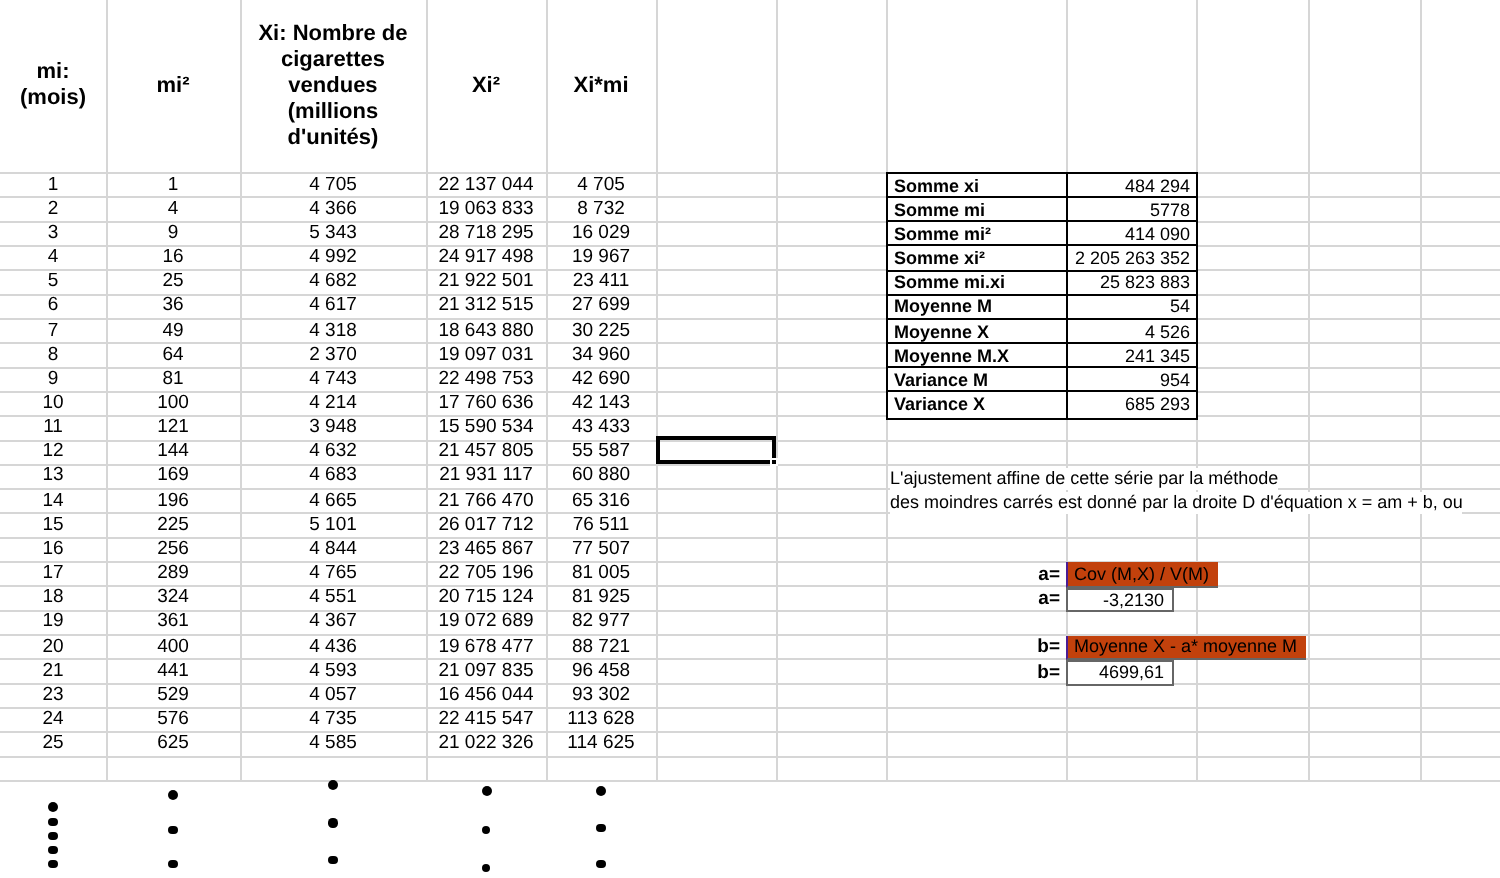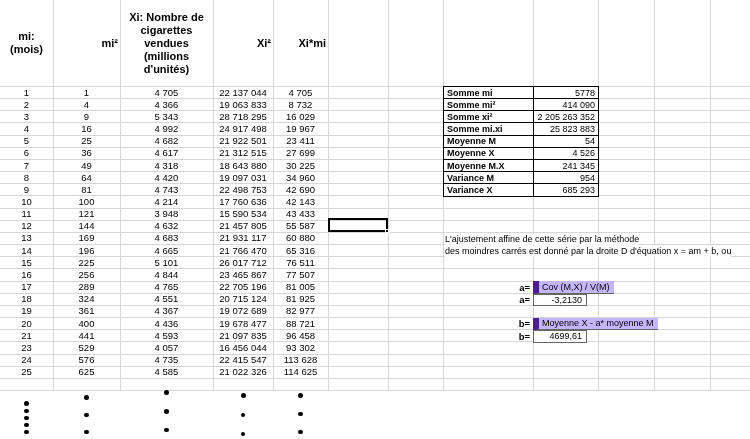--- a/index.html
+++ b/index.html
@@ -9,21 +9,21 @@
     font-family:"Liberation Sans", sans-serif; color:#000; overflow:hidden;
   }
   
   .vline { position:absolute; top:0; width:1px; height:390px; background:#d6d6d6; }
   .hgrid {
     position:absolute; left:0; top:86px; width:750px; height:305px;
     background:repeating-linear-gradient(to bottom,#d6d6d6 0,#d6d6d6 1px,transparent 1px,transparent 12.16px);
   }
   
   .hcell {
-    position:absolute; top:0; height:86px; display:flex; align-items:center; justify-content:flex-end;
+    position:absolute; top:0; height:86px; display:flex; align-items:center; justify-content:center;
     text-align:center; font-weight:bold; font-size:11px; line-height:13px; padding:0 2px;
   }
   
   .rows { position:absolute; left:0; top:86px; width:328px; }
   .row { display:flex; height:12.16px; }
   .cell { font-size:9.5px; display:flex; align-items:center; justify-content:center; overflow:visible; white-space:nowrap; }
   .c0 { width:53px; } .c1 { width:67px; } .c2 { width:93px; } .c3 { width:60px; } .c4 { width:55px; }
   
   .summary { position:absolute; left:443px; top:86px; width:156px; background:#fff; border:1px solid #000; }
   .srow { display:flex; height:12.16px; border-bottom:1px solid #000; }
@@ -37,22 +37,22 @@
   .handle { position:absolute; right:-3px; bottom:-3px; width:4px; height:4px; background:#000; border:1px solid #fff; }
   
   .note { position:absolute; left:445px; font-size:9px; white-space:nowrap; background:#fff; line-height:11px; }
   .n1 { top:234px; }
   .n2 { top:246px; }
   
   .coef { position:absolute; left:443px; display:flex; height:12.5px; align-items:stretch; }
   .ca1 { top:281px; } .ca2 { top:293.5px; } .cb1 { top:317.5px; } .cb2 { top:330px; }
   .clabel { width:90px; text-align:right; font-weight:bold; font-size:9.5px; padding-right:3px;
             display:flex; align-items:center; justify-content:flex-end; }
-  .cformula { font-size:9px; padding-left:3px; padding-right:4px; white-space:nowrap; background:#c4b5fd;
-              border-left:6px solid #4c1d95; border-bottom:1px solid #666; display:flex; align-items:center; }
+  .cformula { font-size:9px; padding-left:3px; padding-right:4px; white-space:nowrap; background:#c2410c;
+              border-left:1px solid #4c1d95; border-bottom:1px solid #666; display:flex; align-items:center; }
   .cvalue { width:54px; font-size:9px; text-align:right; padding-right:4px; border:1px solid #666;
             display:flex; align-items:center; justify-content:flex-end; background:#fff; }
   
   .dotcol { position:absolute; display:flex; flex-direction:column; align-items:center; justify-content:space-between; }
   .dc0 { left:0;   width:53px; top:401px; height:33px; }
   .dc1 { left:53px; width:67px; top:395px; height:39px; }
   .dc2 { left:120px; width:93px; top:390px; height:42px; }
   .dc3 { left:213px; width:60px; top:393px; height:43px; }
   .dc4 { left:273px; width:55px; top:393px; height:41px; }
   .dot { width:4.5px; height:4.5px; border-radius:50%; background:#000; }
@@ -138,21 +138,21 @@
       <div class="row">
       <div class="cell c0">7</div>
       <div class="cell c1">49</div>
       <div class="cell c2">4 318</div>
       <div class="cell c3">18 643 880</div>
       <div class="cell c4">30 225</div>
     </div>
       <div class="row">
       <div class="cell c0">8</div>
       <div class="cell c1">64</div>
-      <div class="cell c2">4 420</div>
+      <div class="cell c2">2 370</div>
       <div class="cell c3">19 097 031</div>
       <div class="cell c4">34 960</div>
     </div>
       <div class="row">
       <div class="cell c0">9</div>
       <div class="cell c1">81</div>
       <div class="cell c2">4 743</div>
       <div class="cell c3">22 498 753</div>
       <div class="cell c4">42 690</div>
     </div>
@@ -258,20 +258,24 @@
       <div class="cell c0">25</div>
       <div class="cell c1">625</div>
       <div class="cell c2">4 585</div>
       <div class="cell c3">21 022 326</div>
       <div class="cell c4">114 625</div>
     </div>
     </div>
 
   <div class="summary">
       <div class="srow">
+      <div class="slabel">Somme xi</div>
+      <div class="svalue">484 294</div>
+    </div>
+      <div class="srow">
       <div class="slabel">Somme mi</div>
       <div class="svalue">5778</div>
     </div>
       <div class="srow">
       <div class="slabel">Somme mi²</div>
       <div class="svalue">414 090</div>
     </div>
       <div class="srow">
       <div class="slabel">Somme xi²</div>
       <div class="svalue">2 205 263 352</div>

